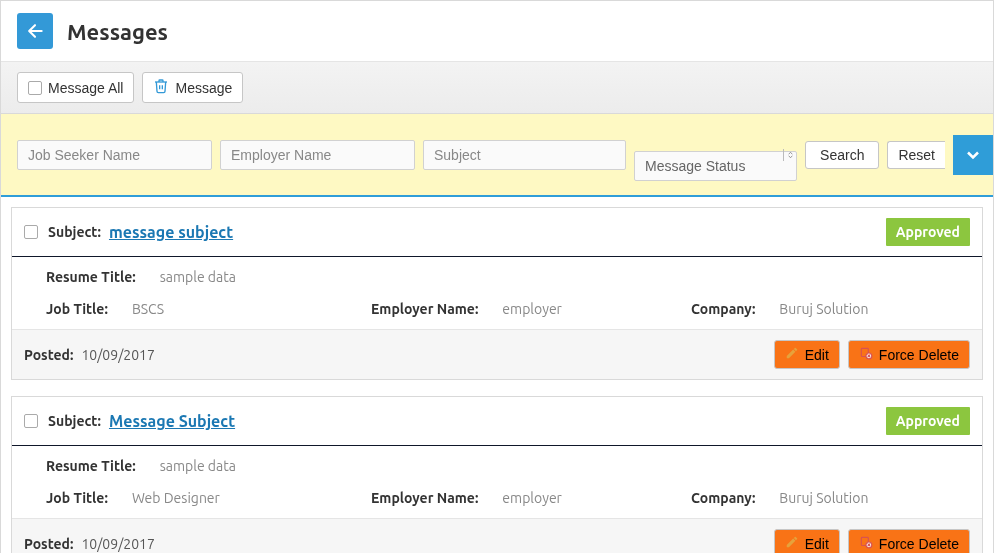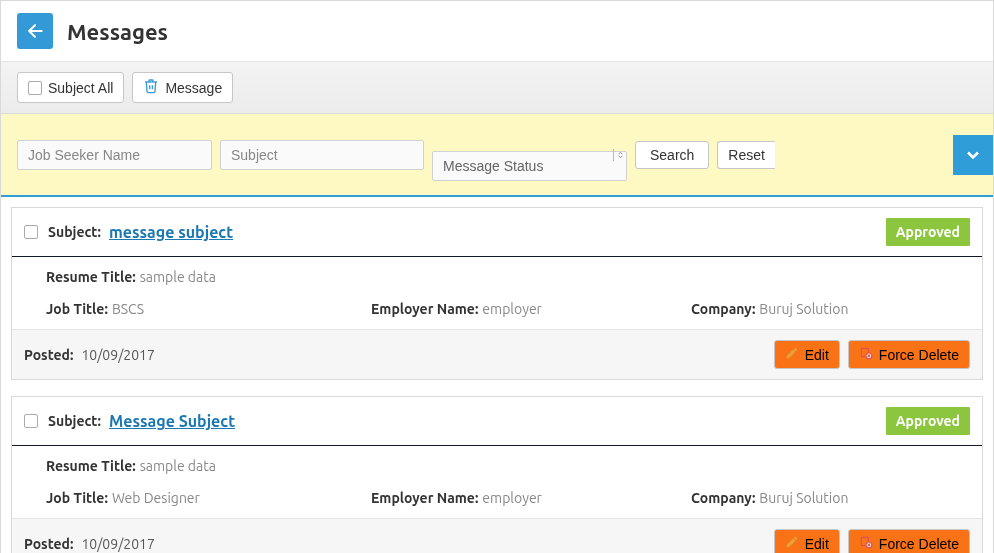--- a/index.html
+++ b/index.html
@@ -140,21 +140,21 @@
     padding: 6px 10px;
     font-size:14px;
     border-radius:1px;
   }
   .card-row2 {
     padding: 12px 12px 12px 34px;
     border-bottom: 1px solid #e5e5e5;
   }
   .info-line1 { margin-bottom: 16px; }
   .info-line2 { display:flex; }
-  .info-col { display:flex; align-items:center; gap:4px; }
+  .info-col { display:flex; align-items:center; gap:24px; }
   .info-col.c1 { width: 325px; }
   .info-col.c2 { width: 320px; }
   .info-col.c3 { flex:1; }
   .lbl { font-weight:700; color:#333; font-size:14px; }
   .val { color:#888; font-size:14px; }
   .card-foot {
     background:#f6f6f6;
     padding: 10px 12px;
     display:flex;
     align-items:center;
@@ -187,38 +187,39 @@
           <line x1="20" y1="12" x2="6" y2="12"></line>
           <polyline points="12 5 5 12 12 19"></polyline>
         </svg>
     </div>
     <div class="page-title">Messages</div>
   </div>
 
   <div class="action-bar">
     <button class="btn">
       <span class="check-box"></span>
-      <span>Subject All</span>
+      <span>Message All</span>
     </button>
     <button class="btn">
       <span class="trash-icon">
         <svg width="16" height="16" viewBox="0 0 24 24" fill="none" stroke="currentColor" stroke-width="2">
             <polyline points="3 6 5 6 21 6"></polyline>
             <path d="M19 6l-1 14a2 2 0 0 1-2 2H8a2 2 0 0 1-2-2L5 6"></path>
             <path d="M10 11v6"></path>
             <path d="M14 11v6"></path>
             <path d="M9 6V4a1 1 0 0 1 1-1h4a1 1 0 0 1 1 1v2"></path>
           </svg>
       </span>
       <span>Message</span>
     </button>
   </div>
 
   <div class="filter-wrap">
     <input class="filter-input fw1" placeholder="Job Seeker Name" style="">
+    <input class="filter-input fw2" placeholder="Employer Name" style="">
     <input class="filter-input fw3" placeholder="Subject" style="">
     <div class="select-wrap">
       <select class="filter-select" style="width:100%">
         <option>Message Status</option>
       </select>
       <span class="caret">
         <svg width="8" height="10" viewBox="0 0 8 10">
             <path d="M1 3.5 L4 1 L7 3.5" fill="none" stroke="#555" stroke-width="1"></path>
             <path d="M1 6.5 L4 9 L7 6.5" fill="none" stroke="#555" stroke-width="1"></path>
           </svg>

